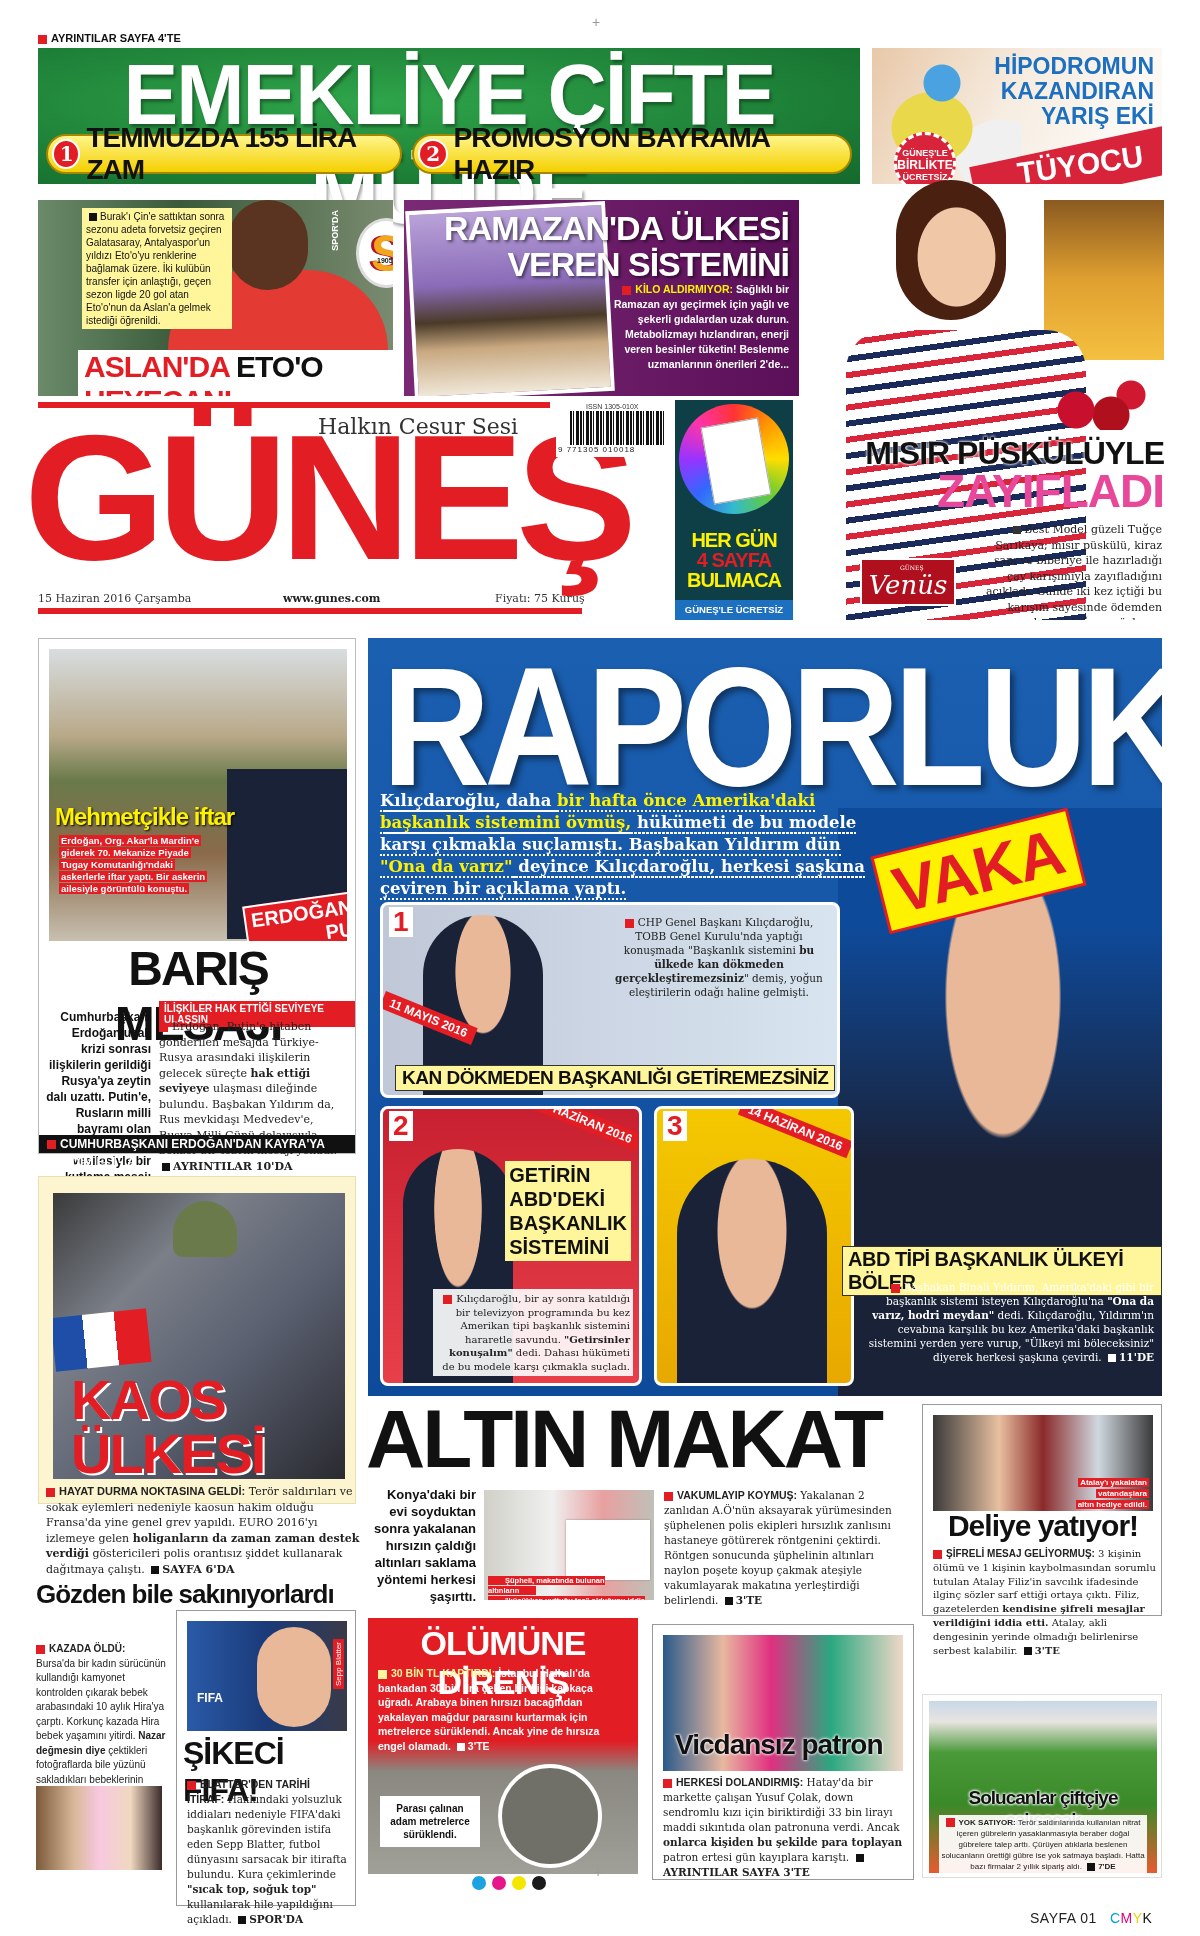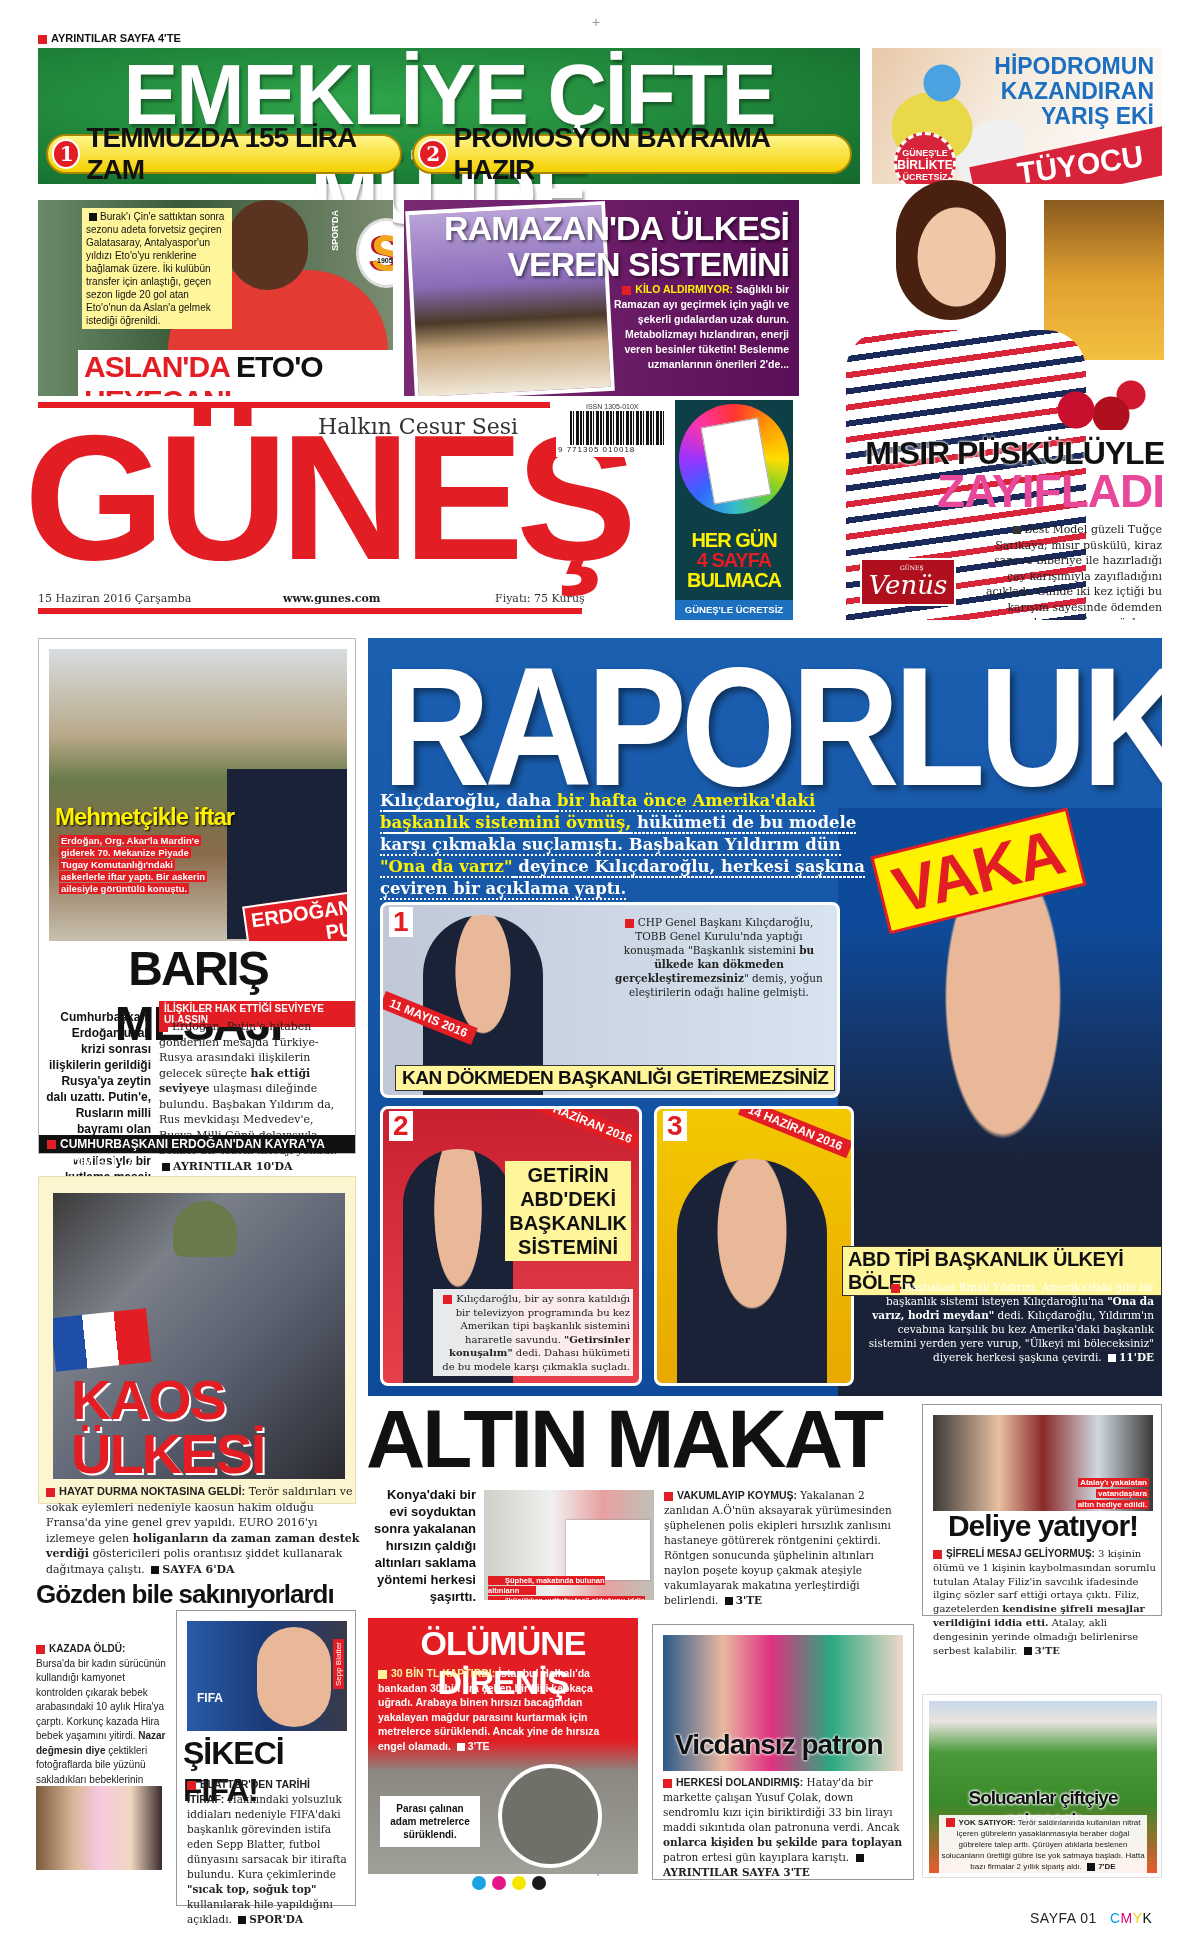--- a/index.html
+++ b/index.html
@@ -104,21 +104,21 @@
 #vaka{position:absolute;left:512px;top:196px;background:#fff200;color:#e31d24;font-size:64px;font-weight:900;padding:0 12px;transform:rotate(-14deg);letter-spacing:-1px;box-shadow:0 0 0 3px #e31d24}
 #card1{position:absolute;left:12px;top:264px;width:460px;height:196px;background:linear-gradient(90deg,#c0c8d8,#d8e4f0);border:3px solid #fff;border-radius:8px;overflow:hidden}
 .card-num{position:absolute;left:6px;top:2px;font-size:28px;font-weight:900;color:#e31d24;background:#fff;padding:0 4px;line-height:30px}
 #card1-face{position:absolute;left:40px;top:10px;width:120px;height:190px;border-radius:60px 60px 0 0;background:radial-gradient(ellipse at 50% 30%,#e8b898 0 32%,#1a2238 33%)}
 #card1-text{position:absolute;right:8px;top:10px;width:220px;text-align:center;font-size:10.5px;line-height:14px;font-family:"DejaVu Serif",serif;color:#222}
 .date-ribbon{position:absolute;background:#e31d24;color:#fff;font-size:12px;font-weight:900;padding:2px 8px;white-space:nowrap}
 #card1-date{left:-4px;top:104px;transform:rotate(22deg)}
 #card1-headline{position:absolute;left:12px;top:160px;background:#fff59a;border:1px solid #333;font-size:19px;font-weight:900;padding:1px 6px;letter-spacing:-0.5px;color:#111}
 #card2{position:absolute;left:12px;top:468px;width:262px;height:280px;background:linear-gradient(#c82030,#e8404a);border:3px solid #fff;border-radius:8px;overflow:hidden}
 #card2-face{position:absolute;left:20px;top:40px;width:110px;height:240px;border-radius:55px 55px 0 0;background:radial-gradient(ellipse at 50% 25%,#e8b898 0 30%,#1a2238 31%)}
-#card2-title{position:absolute;right:8px;top:52px;text-align:center;background:#fff59a;font-size:20px;line-height:24px;font-weight:900;padding:2px 4px;color:#111}
+#card2-title{position:absolute;right:8px;top:52px;text-align:left;background:#fff59a;font-size:20px;line-height:24px;font-weight:900;padding:2px 4px;color:#111}
 #card2-text{position:absolute;right:6px;top:180px;width:200px;text-align:right;font-size:10px;line-height:13.5px;background:rgba(255,255,255,.9);padding:3px;font-family:"DejaVu Serif",serif;color:#222}
 #card2-date{left:150px;top:4px;transform:rotate(22deg)}
 #card3{position:absolute;left:286px;top:468px;width:200px;height:280px;background:linear-gradient(#f4c800,#e8a800);border:3px solid #fff;border-radius:8px;overflow:hidden}
 #card3-face{position:absolute;left:20px;top:50px;width:150px;height:240px;border-radius:75px 75px 0 0;background:radial-gradient(ellipse at 50% 30%,#e8b898 0 32%,#1a2238 33%)}
 #card3-date{left:80px;top:10px;transform:rotate(22deg)}
 #bottom-headline{position:absolute;left:474px;top:608px;background:#fff59a;border:1px solid #333;font-size:20px;font-weight:900;padding:1px 5px;color:#111;letter-spacing:-0.5px}
 #bottom-text{position:absolute;left:484px;top:642px;width:302px;text-align:right;font-size:10.5px;line-height:14px;font-family:"DejaVu Serif",serif;color:#fff}
 #altin-title{left:366px;top:1392px;font-size:82px;font-weight:900;color:#111;letter-spacing:-3px}
 #altin-lede{left:368px;top:1486px;width:108px;text-align:right;font-size:13px;line-height:17px;font-weight:700;color:#111}
 #altin-photo{left:484px;top:1490px;width:170px;height:110px;background:linear-gradient(90deg,#d0d0c8,#f0f0f0 40%,#e8a0a0 70%,#c0c0b8);overflow:hidden}

